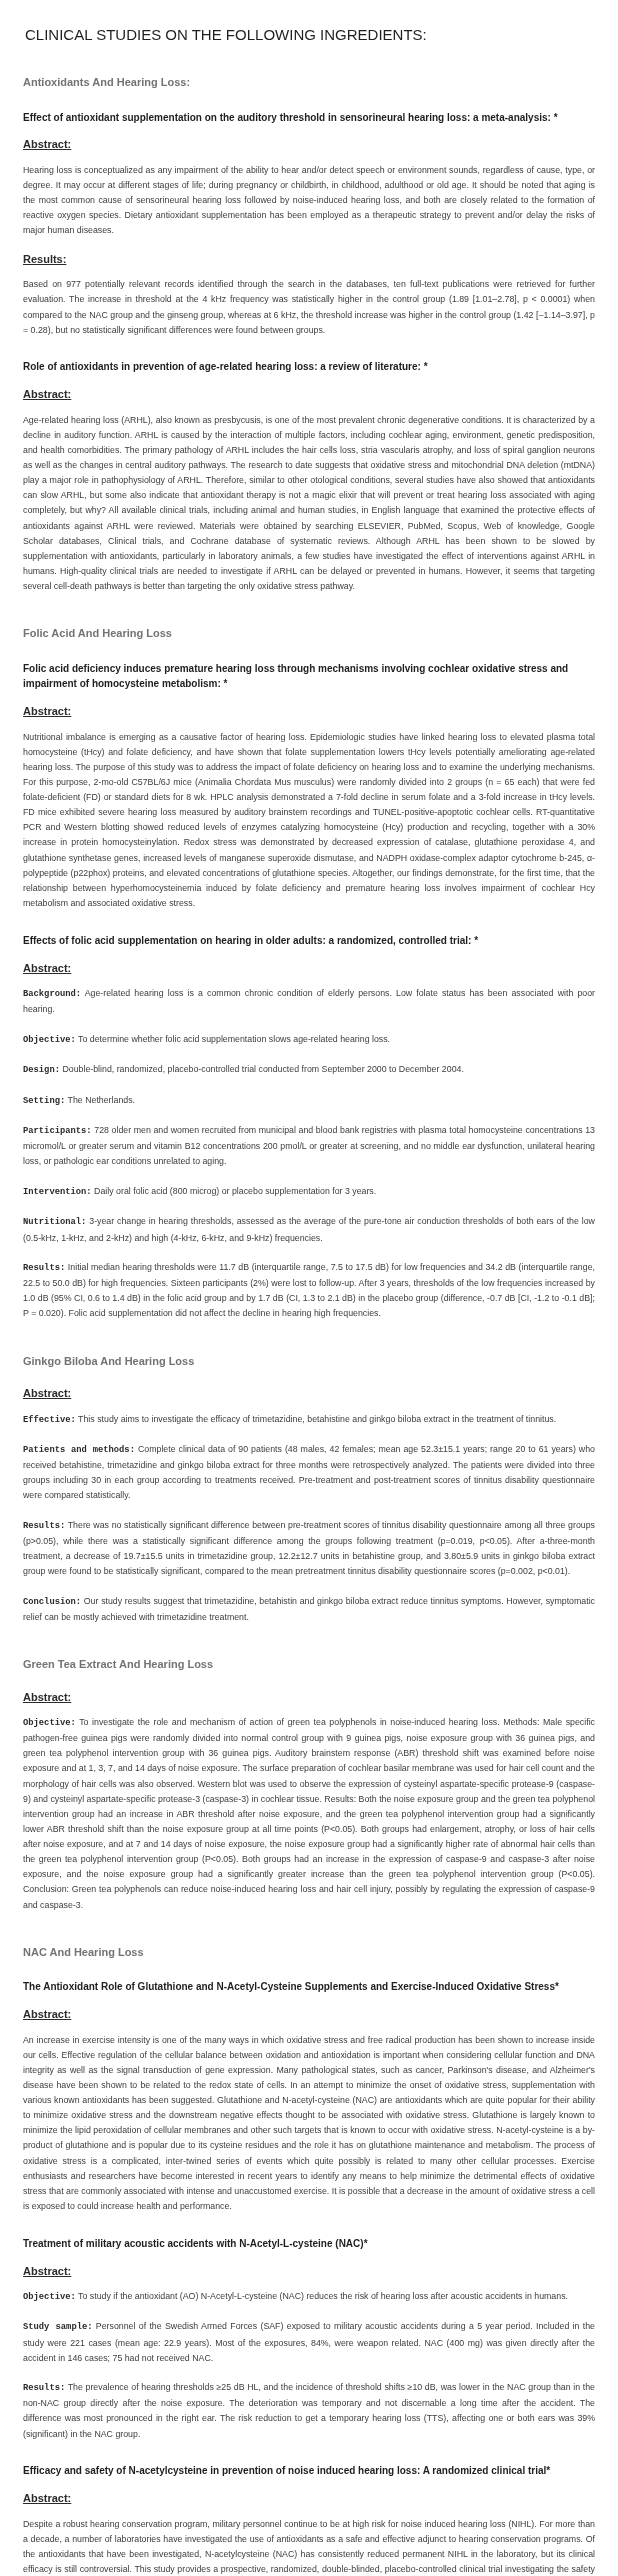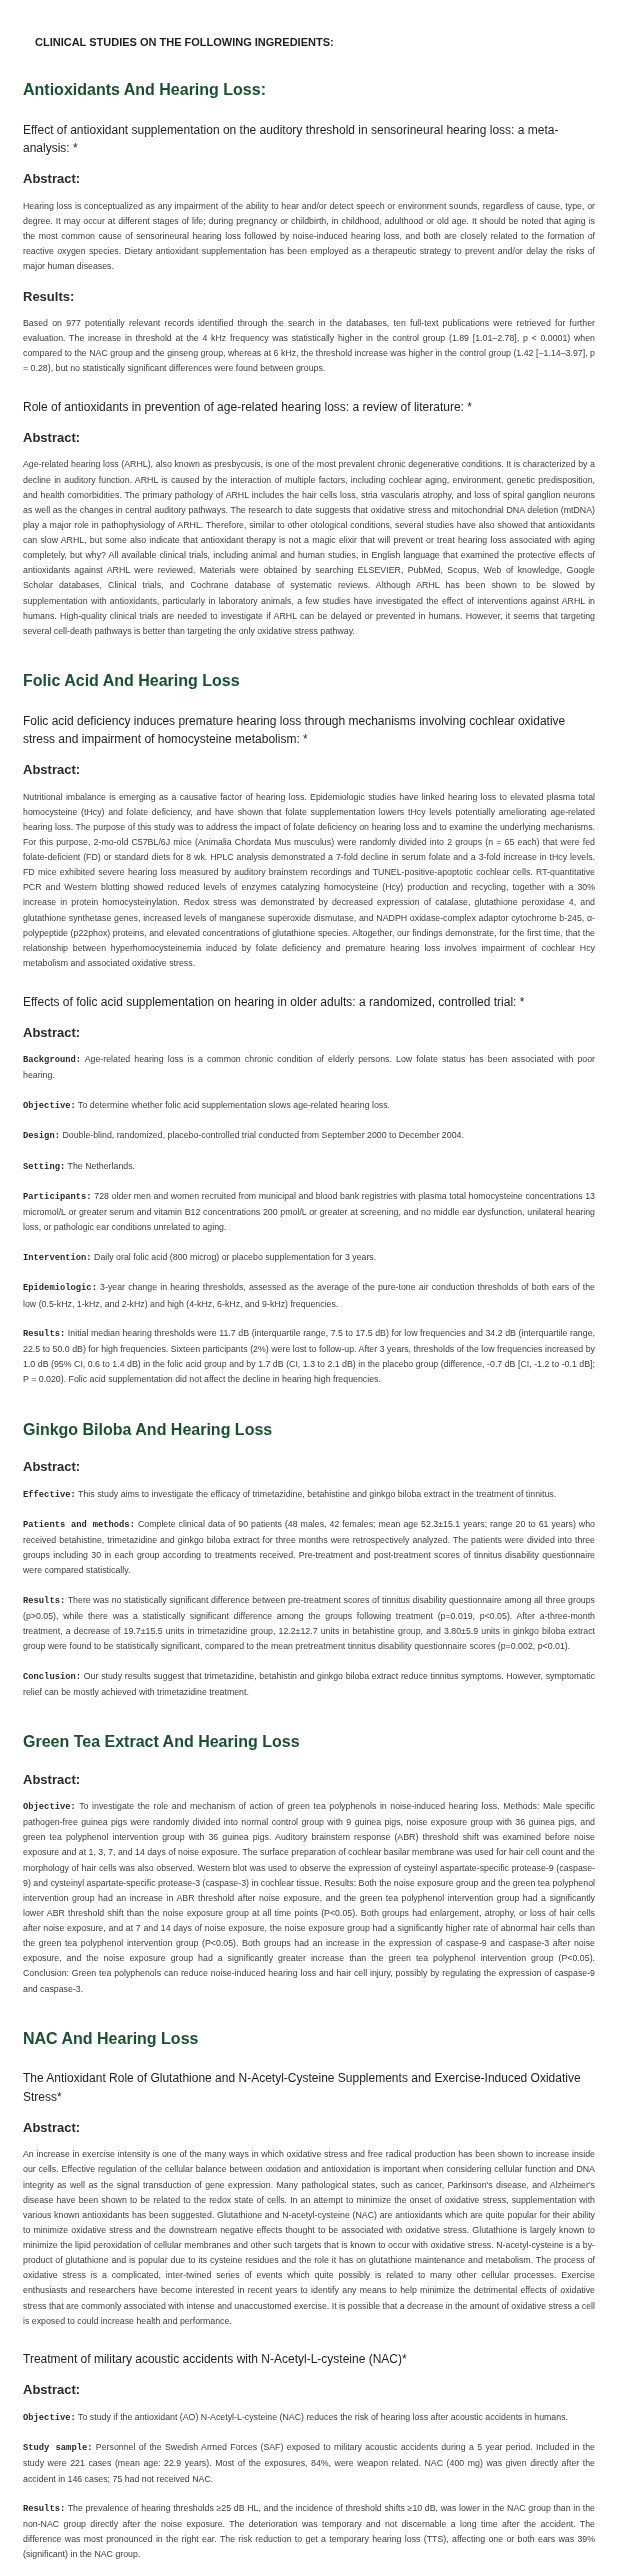--- a/index.html
+++ b/index.html
@@ -9,43 +9,44 @@
     font-size: 8.8px;
   }
   .page {
     width: 618px;
     min-height: 3217px;
     box-sizing: border-box;
     padding: 24px 23px 36px 23px;
     background: #ffffff;
   }
   h1.doc-title {
-    font-size: 11px;
+    font-size: 15px;
     color: #1f1f1f;
-    margin: 12px;
-    font-weight: bold;
+    margin: 2px;
+    font-weight: normal;
   }
   h2.section-heading {
-    font-size: 16px;
-    color: #14532d;
+    font-size: 11px;
+    color: #737373;
     margin: 33px 0 20.6px 0;
     font-weight: bold;
   }
   h3.study-title {
-    font-size: 12px;
+    font-size: 10px;
     color: #1f1f1f;
     margin: 21.6px 0 6.2px 0;
-    font-weight: normal;
+    font-weight: bold;
     line-height: 1.55;
   }
   p.label {
     font-weight: bold;
     color: #2a2a2a;
-    font-size: 13px;
+    font-size: 11px;
     margin: 13.4px 0 6.2px 0;
+    text-decoration: underline;
   }
   p.body {
     line-height: 1.72;
     text-align: justify;
     margin: 12.4px 0 14.4px 0;
     white-space: pre-line;
   }
   p.body strong.lead { color: #2a2a2a; font-family: Liberation Mono, monospace; }
 </style>
 </head>
@@ -68,21 +69,21 @@
       <p class="label">Abstract:</p>
       <p class="body">Nutritional imbalance is emerging as a causative factor of hearing loss. Epidemiologic studies have linked hearing loss to elevated plasma total homocysteine (tHcy) and folate deficiency, and have shown that folate supplementation lowers tHcy levels potentially ameliorating age-related hearing loss. The purpose of this study was to address the impact of folate deficiency on hearing loss and to examine the underlying mechanisms. For this purpose, 2-mo-old C57BL/6J mice (Animalia Chordata Mus musculus) were randomly divided into 2 groups (n = 65 each) that were fed folate-deficient (FD) or standard diets for 8 wk. HPLC analysis demonstrated a 7-fold decline in serum folate and a 3-fold increase in tHcy levels. FD mice exhibited severe hearing loss measured by auditory brainstem recordings and TUNEL-positive-apoptotic cochlear cells. RT-quantitative PCR and Western blotting showed reduced levels of enzymes catalyzing homocysteine (Hcy) production and recycling, together with a 30% increase in protein homocysteinylation. Redox stress was demonstrated by decreased expression of catalase, glutathione peroxidase 4, and glutathione synthetase genes, increased levels of manganese superoxide dismutase, and NADPH oxidase-complex adaptor cytochrome b-245, α-polypeptide (p22phox) proteins, and elevated concentrations of glutathione species. Altogether, our findings demonstrate, for the first time, that the relationship between hyperhomocysteinemia induced by folate deficiency and premature hearing loss involves impairment of cochlear Hcy metabolism and associated oxidative stress.</p>
       <h3 class="study-title">Effects of folic acid supplementation on hearing in older adults: a randomized, controlled trial: *</h3>
       <p class="label">Abstract:</p>
       <p class="body"><strong class="lead">Background:</strong> <span>Age-related hearing loss is a common chronic condition of elderly persons. Low folate status has been associated with poor hearing.</span></p>
       <p class="body"><strong class="lead">Objective:</strong> <span>To determine whether folic acid supplementation slows age-related hearing loss.</span></p>
       <p class="body"><strong class="lead">Design:</strong> <span>Double-blind, randomized, placebo-controlled trial conducted from September 2000 to December 2004.</span></p>
       <p class="body"><strong class="lead">Setting:</strong> <span>The Netherlands.</span></p>
       <p class="body"><strong class="lead">Participants:</strong> <span>728 older men and women recruited from municipal and blood bank registries with plasma total homocysteine concentrations 13 micromol/L or greater serum and vitamin B12 concentrations 200 pmol/L or greater at screening, and no middle ear dysfunction, unilateral hearing loss, or pathologic ear conditions unrelated to aging.</span></p>
       <p class="body"><strong class="lead">Intervention:</strong> <span>Daily oral folic acid (800 microg) or placebo supplementation for 3 years.</span></p>
-      <p class="body"><strong class="lead">Epidemiologic:</strong> <span>3-year change in hearing thresholds, assessed as the average of the pure-tone air conduction thresholds of both ears of the low (0.5-kHz, 1-kHz, and 2-kHz) and high (4-kHz, 6-kHz, and 9-kHz) frequencies.</span></p>
+      <p class="body"><strong class="lead">Nutritional:</strong> <span>3-year change in hearing thresholds, assessed as the average of the pure-tone air conduction thresholds of both ears of the low (0.5-kHz, 1-kHz, and 2-kHz) and high (4-kHz, 6-kHz, and 9-kHz) frequencies.</span></p>
       <p class="body"><strong class="lead">Results:</strong> <span>Initial median hearing thresholds were 11.7 dB (interquartile range, 7.5 to 17.5 dB) for low frequencies and 34.2 dB (interquartile range, 22.5 to 50.0 dB) for high frequencies. Sixteen participants (2%) were lost to follow-up. After 3 years, thresholds of the low frequencies increased by 1.0 dB (95% CI, 0.6 to 1.4 dB) in the folic acid group and by 1.7 dB (CI, 1.3 to 2.1 dB) in the placebo group (difference, -0.7 dB [CI, -1.2 to -0.1 dB]; P = 0.020). Folic acid supplementation did not affect the decline in hearing high frequencies.</span></p>
       <h2 class="section-heading">Ginkgo Biloba And Hearing Loss</h2>
       <p class="label">Abstract:</p>
       <p class="body"><strong class="lead">Effective:</strong> <span>This study aims to investigate the efficacy of trimetazidine, betahistine and ginkgo biloba extract in the treatment of tinnitus.</span></p>
       <p class="body"><strong class="lead">Patients and methods:</strong> <span>Complete clinical data of 90 patients (48 males, 42 females; mean age 52.3±15.1 years; range 20 to 61 years) who received betahistine, trimetazidine and ginkgo biloba extract for three months were retrospectively analyzed. The patients were divided into three groups including 30 in each group according to treatments received. Pre-treatment and post-treatment scores of tinnitus disability questionnaire were compared statistically.</span></p>
       <p class="body"><strong class="lead">Results:</strong> <span>There was no statistically significant difference between pre-treatment scores of tinnitus disability questionnaire among all three groups (p&gt;0.05), while there was a statistically significant difference among the groups following treatment (p=0.019, p&lt;0.05). After a-three-month treatment, a decrease of 19.7±15.5 units in trimetazidine group, 12.2±12.7 units in betahistine group, and 3.80±5.9 units in ginkgo biloba extract group were found to be statistically significant, compared to the mean pretreatment tinnitus disability questionnaire scores (p=0.002, p&lt;0.01).</span></p>
       <p class="body"><strong class="lead">Conclusion:</strong> <span>Our study results suggest that trimetazidine, betahistin and ginkgo biloba extract reduce tinnitus symptoms. However, symptomatic relief can be mostly achieved with trimetazidine treatment.</span></p>
       <h2 class="section-heading">Green Tea Extract And Hearing Loss</h2>
       <p class="label">Abstract:</p>
       <p class="body"><strong class="lead">Objective:</strong> <span>To investigate the role and mechanism of action of green tea polyphenols in noise-induced hearing loss. Methods: Male specific pathogen-free guinea pigs were randomly divided into normal control group with 9 guinea pigs, noise exposure group with 36 guinea pigs, and green tea polyphenol intervention group with 36 guinea pigs. Auditory brainstem response (ABR) threshold shift was examined before noise exposure and at 1, 3, 7, and 14 days of noise exposure. The surface preparation of cochlear basilar membrane was used for hair cell count and the morphology of hair cells was also observed. Western blot was used to observe the expression of cysteinyl aspartate-specific protease-9 (caspase-9) and cysteinyl aspartate-specific protease-3 (caspase-3) in cochlear tissue. Results: Both the noise exposure group and the green tea polyphenol intervention group had an increase in ABR threshold after noise exposure, and the green tea polyphenol intervention group had a significantly lower ABR threshold shift than the noise exposure group at all time points (P&lt;0.05). Both groups had enlargement, atrophy, or loss of hair cells after noise exposure, and at 7 and 14 days of noise exposure, the noise exposure group had a significantly higher rate of abnormal hair cells than the green tea polyphenol intervention group (P&lt;0.05). Both groups had an increase in the expression of caspase-9 and caspase-3 after noise exposure, and the noise exposure group had a significantly greater increase than the green tea polyphenol intervention group (P&lt;0.05). Conclusion: Green tea polyphenols can reduce noise-induced hearing loss and hair cell injury, possibly by regulating the expression of caspase-9 and caspase-3.</span></p>

